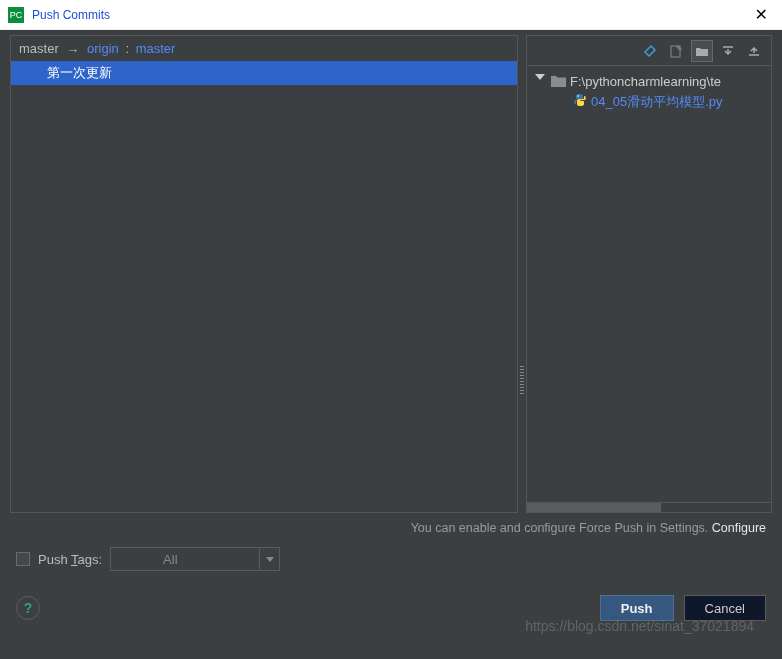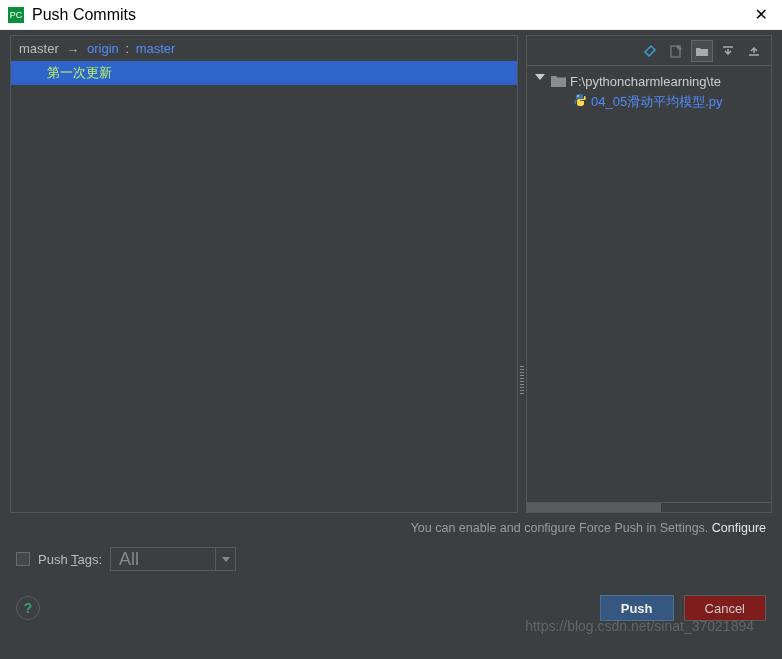--- a/index.html
+++ b/index.html
@@ -1,30 +1,30 @@
 <!DOCTYPE html>
 <html><head>
 <meta charset="utf-8">
 <style>
   * { box-sizing: border-box; margin: 0; padding: 0; font-family: "Segoe UI", Arial, sans-serif; }
   body { width: 782px; height: 659px; background: #fff; overflow: hidden; }
   .titlebar { height: 30px; display: flex; align-items: center; padding: 0 8px; background: #fff; border-bottom: 1px solid #eee; }
   .titlebar .app-icon { width: 16px; height: 16px; background: #0b8f3b; display:flex; align-items:center; justify-content:center; color:#fff; font-size:9px; font-weight:normal; margin-right:8px; }
-  .titlebar .title { font-size: 16px; color: #000000; flex:1; }
+  .titlebar .title { font-size: 12px; color: #1d4ed8; flex:1; }
   .titlebar .close { font-size: 16px; color:#000; padding:0 6px; cursor:pointer; font-family: Arial; }
   .content { background:#3c3f41; width:100%; height:calc(100% - 30px); padding:5px 10px 12px 10px; display:flex; flex-direction:column; position:relative; }
   .panels { display:flex; height:478px; gap:0; }
   .left-panel { width:508px; border:1px solid #555; background:#3c3f41; display:flex; flex-direction:column; }
   .branch-row { padding:5px 8px; font-size:13px; color:#bbb; }
   .branch-row .local { color:#bbb; }
   .branch-row .arrow { color:#bbb; margin:0 4px; }
   .branch-row .remote { color:#548af7; }
   .branch-row .colon { color:#bbb; margin:0 3px; }
   .branch-row .tracking { color:#548af7; }
-  .commit-row { background:#2f65ca; color:#bef264; font-size:13px; padding:3px 8px 3px 36px; }
+  .commit-row { background:#2f65ca; color:#ffffff; font-size:13px; padding:3px 8px 3px 36px; }
   .splitter { width:8px; position:relative; display:flex; align-items:center; justify-content:center; }
   .splitter .grip { width:4px; height:30px; background:repeating-linear-gradient(0deg,#888 0 1px,transparent 1px 3px); margin-top:210px; }
   .right-panel { flex:1; border:1px solid #555; background:#3c3f41; display:flex; flex-direction:column; }
   .toolbar { height:30px; border-bottom:1px solid #555; display:flex; align-items:center; justify-content:flex-end; gap:4px; padding:0 6px; }
   .tool-btn { width:22px; height:22px; display:flex; align-items:center; justify-content:center; border:1px solid transparent; cursor:pointer; }
   .tool-btn.group-by { border:1px solid #666; background:#4a4d4f; }
   .tree { padding:6px 4px; font-size:13px; color:#ccc; flex:1; overflow:hidden; }
   .tree-row { display:flex; align-items:flex-start; padding:2px 4px; gap:4px; }
   .tree-row.folder { color:#ccc; }
   .tree-row.file { padding-left:42px; color:#548af7; cursor:pointer; }
@@ -32,27 +32,27 @@
   .folder-icon svg, .file-icon svg { display:block; }
   .right-scroll { height:10px; background:#3c3f41; border-top:1px solid #555; position:relative; }
   .right-scroll .thumb { position:absolute; left:0; width:55%; height:100%; background:#5a5d5f; }
   .hint-row { text-align:right; font-size:12.5px; color:#9a9a9a; padding:8px 6px 10px; }
   .hint-row .config-link { color:#e5e5e5; cursor:pointer; }
   .tags-row { display:flex; align-items:center; gap:8px; padding:2px 6px 10px; }
   .checkbox { width:14px; height:14px; border:1px solid #6a6a6a; background:#43494a; cursor:pointer; }
   .tags-label { font-size:13px; color:#bbb; }
   .tags-label u { text-decoration:underline; }
   .tags-select { display:flex; align-items:center; border:1px solid #5a5a5a; height:24px; background:#3c3f41; }
-  .tags-select .sel-text { width:104px; padding:0 8px; font-size:18px; color:#888; }
+  .tags-select .sel-text { width:104px; padding:0 8px; font-size:13px; color:#888;margin-left:44px; }
   .tags-select .sel-btn { width:20px; height:100%; border-left:1px solid #5a5a5a; display:flex; align-items:center; justify-content:center; cursor:pointer; }
   .tags-select .sel-btn .tri { width:0;height:0;border-left:4px solid transparent;border-right:4px solid transparent;border-top:5px solid #888; }
   .footer-row { display:flex; align-items:center; padding:14px 6px 0; gap:10px; }
   .help-btn { width:24px; height:24px; border-radius:50%; border:1px solid #5d5d5d; color:#3b9e6e; font-weight:bold; font-size:14px; display:flex; align-items:center; justify-content:center; cursor:pointer; }
   .footer-spacer { flex:1; }
-  .btn { height:26px; padding:0 20px; font-size:13px; border:1px solid #5a5a5a; background:#7f1d1d; color:#ccc; cursor:pointer; display:flex; align-items:center; }
+  .btn { height:26px; padding:0 20px; font-size:13px; border:1px solid #5a5a5a; background:#0f172a; color:#ccc; cursor:pointer; display:flex; align-items:center; }
   .btn.primary { background:#365880; border-color:#4a708b; color:#eee; font-weight:600; }
   .watermark { position:absolute; bottom:25px; right:28px; font-size:14px; color:rgba(130,130,130,0.55); font-family:Arial; pointer-events:none; }
 </style>
 </head>
 <body>
 
 <div class="titlebar">
   <div class="app-icon">PC</div>
   <div class="title">Push Commits</div>
   <div class="close">✕</div>

